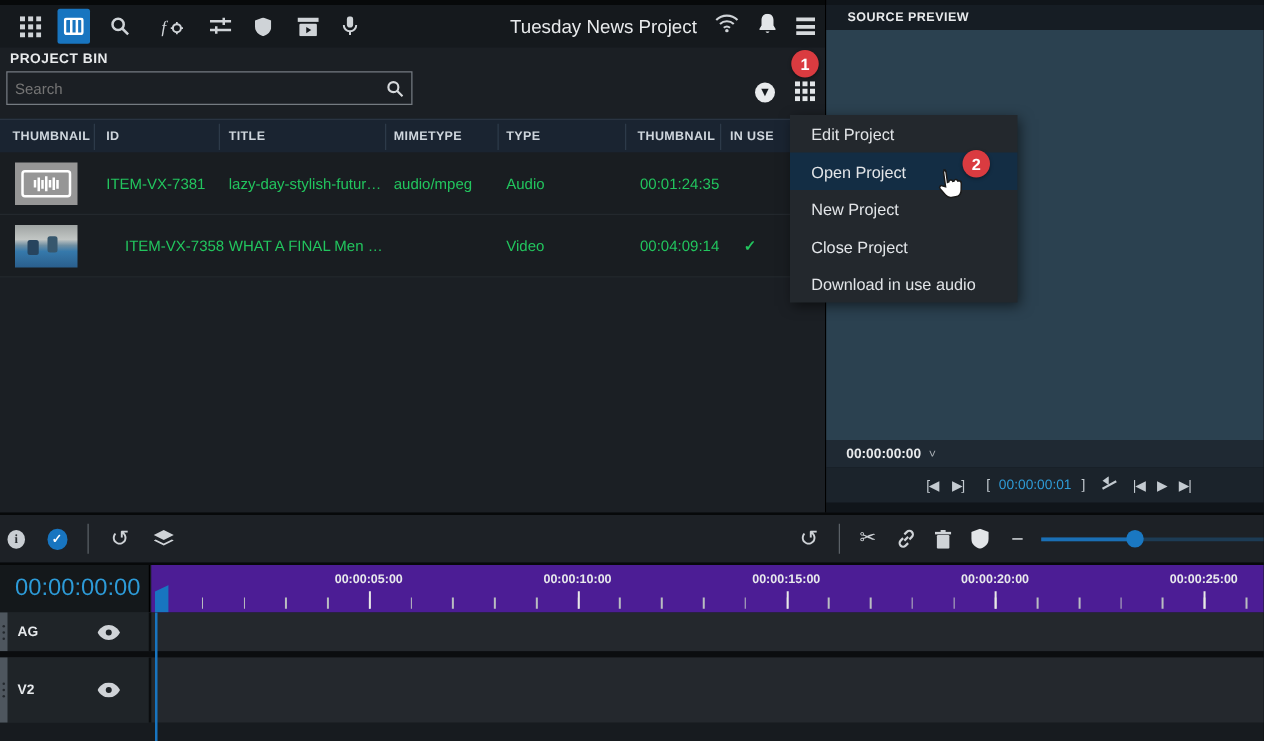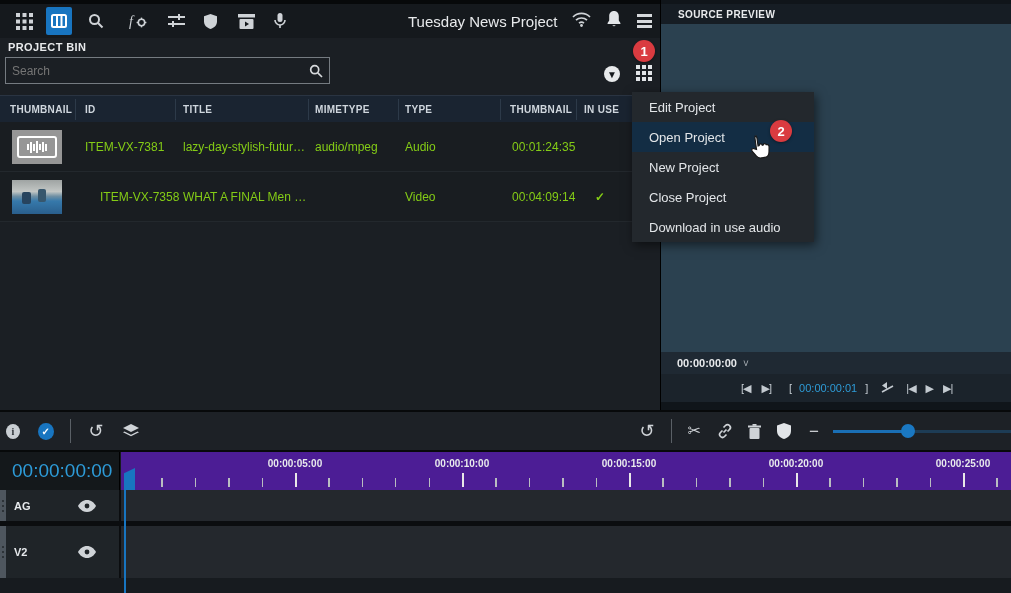--- a/index.html
+++ b/index.html
@@ -35,21 +35,21 @@
 
   
   .tbl-header { left:0; top:95px; width:660px; height:27px; background:#1a2431;
                 border-top:1px solid #2a3442; }
   .tbl-header .cell { position:absolute; top:0; height:27px; display:flex; align-items:center;
                       font-size:10px; font-weight:bold; color:#cfd6dd; letter-spacing:.3px; }
   .hdr-div { position:absolute; top:3px; height:21px; width:1px; background:#2d3a49; }
   .tbl-row { position:absolute; left:0; width:660px; height:50px; background:#191d21;
              border-bottom:1px solid #23282d; }
   .tbl-row .cell { position:absolute; top:0; height:50px; display:flex; align-items:center;
-                   font-size:12px; color:#84cc16; white-space:nowrap; }
+                   font-size:12px; color:#22c55e; white-space:nowrap; }
   .thumb { position:absolute; left:12px; top:8px; width:50px; height:34px; }
   .thumb-audio { background:#969696; display:flex; align-items:center; justify-content:center; }
   .thumb-audio .frame { width:40px; height:22px; border:2px solid #fff; border-radius:3px;
                         display:flex; align-items:center; justify-content:center; gap:1px; }
   .thumb-audio .frame i { display:block; width:2px; background:#fff; }
   .thumb-video { background:linear-gradient(180deg,#9fa4a3 0%,#c2c6c4 34%,#6f8fa3 48%,#3679ab 62%,#2a5f8d 100%); }
   .thumb-video:before { content:""; position:absolute; left:10px; top:12px; width:9px; height:12px;
                         background:#27445e; border-radius:2px; }
   .thumb-video:after { content:""; position:absolute; left:26px; top:9px; width:8px; height:13px;
                        background:#37576d; border-radius:2px; }

